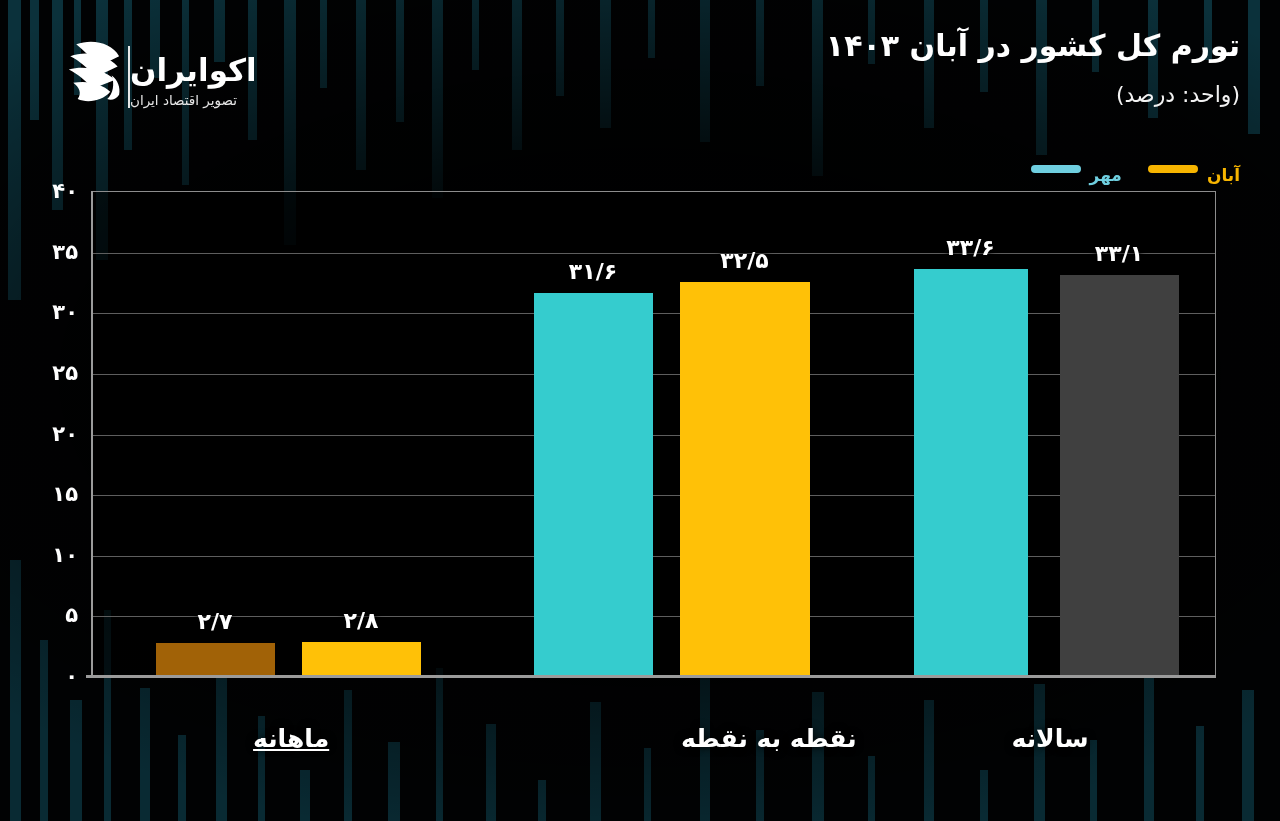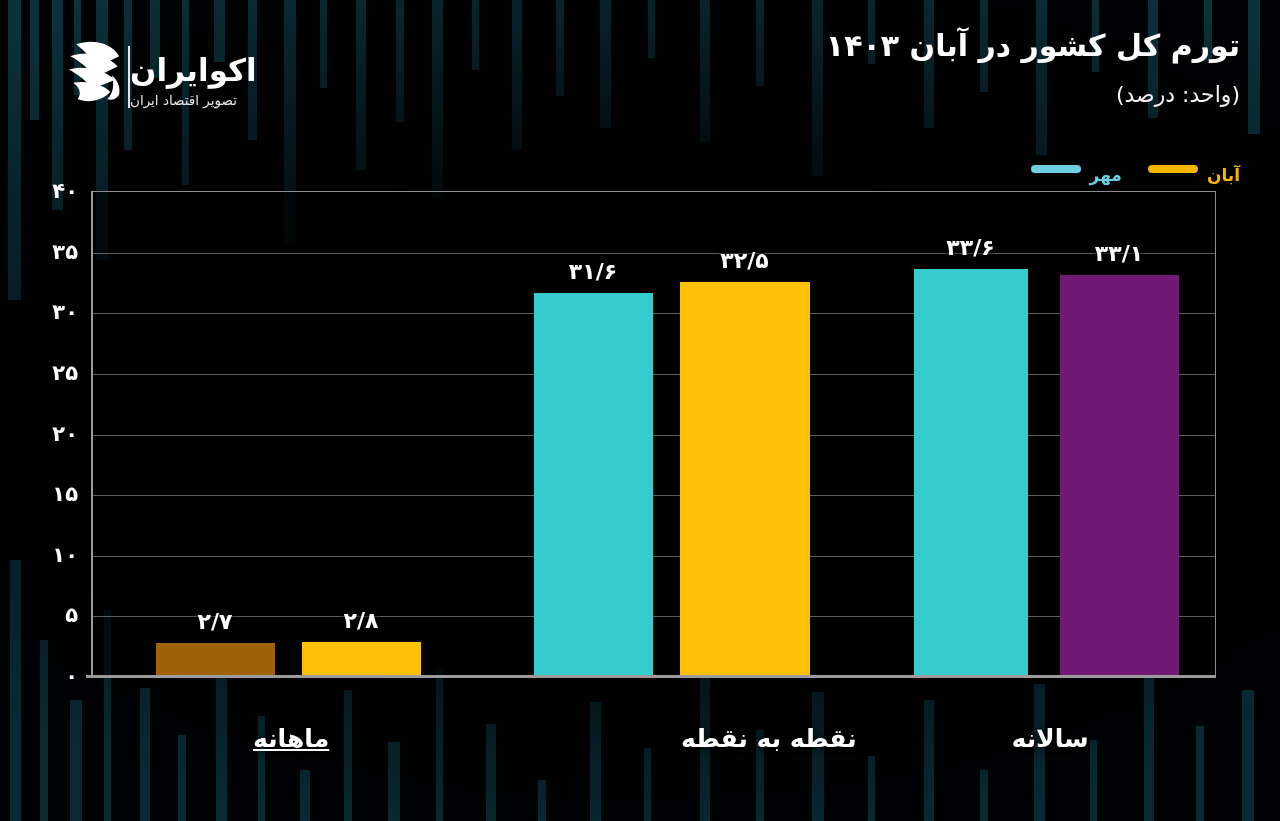--- a/index.html
+++ b/index.html
@@ -343,21 +343,21 @@
           <div class="bar" style="left: 440.5px; width: 119px; height: 383.15px; background: rgb(53, 204, 206);">
             <div class="bar-value">۳۱/۶</div>
           </div>
           <div class="bar" style="left: 586.5px; width: 130px; height: 394.062px; background: rgb(255, 193, 7);">
             <div class="bar-value">۳۲/۵</div>
           </div>
           <div class="category-label" style="left: 500px;">نقطه به نقطه</div>
           <div class="bar" style="left: 820.5px; width: 114px; height: 407.4px; background: rgb(53, 204, 206);">
             <div class="bar-value">۳۳/۶</div>
           </div>
-          <div class="bar" style="left: 966.5px; width: 119px; height: 401.337px; background: #701a75;">
+          <div class="bar" style="left: 966.5px; width: 119px; height: 401.337px; background: #404040;">
             <div class="bar-value">۳۳/۱</div>
           </div>
           <div class="category-label" style="left: 880px;">سالانه</div>
         </div>
       <div id="y-axis-line"></div>
       <div id="axis-baseline"></div>
     <div class="y-tick-label" style="top: 485px;">۰</div>
         <div class="y-tick-label" style="top: 424.375px;">۵</div>
         <div class="y-tick-label" style="top: 363.75px;">۱۰</div>
         <div class="y-tick-label" style="top: 303.125px;">۱۵</div>

